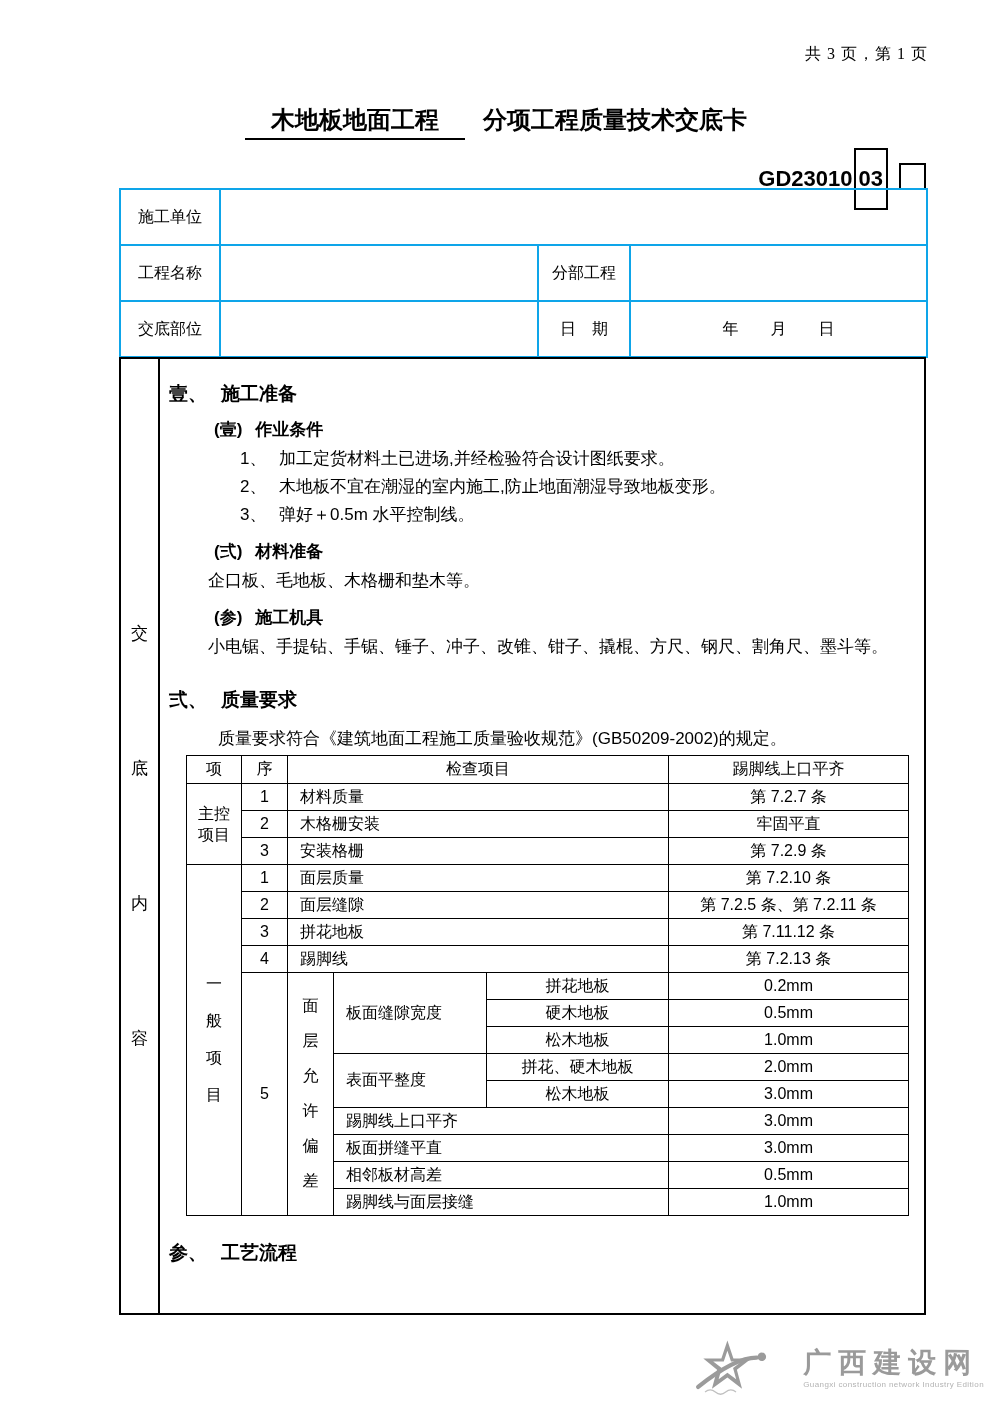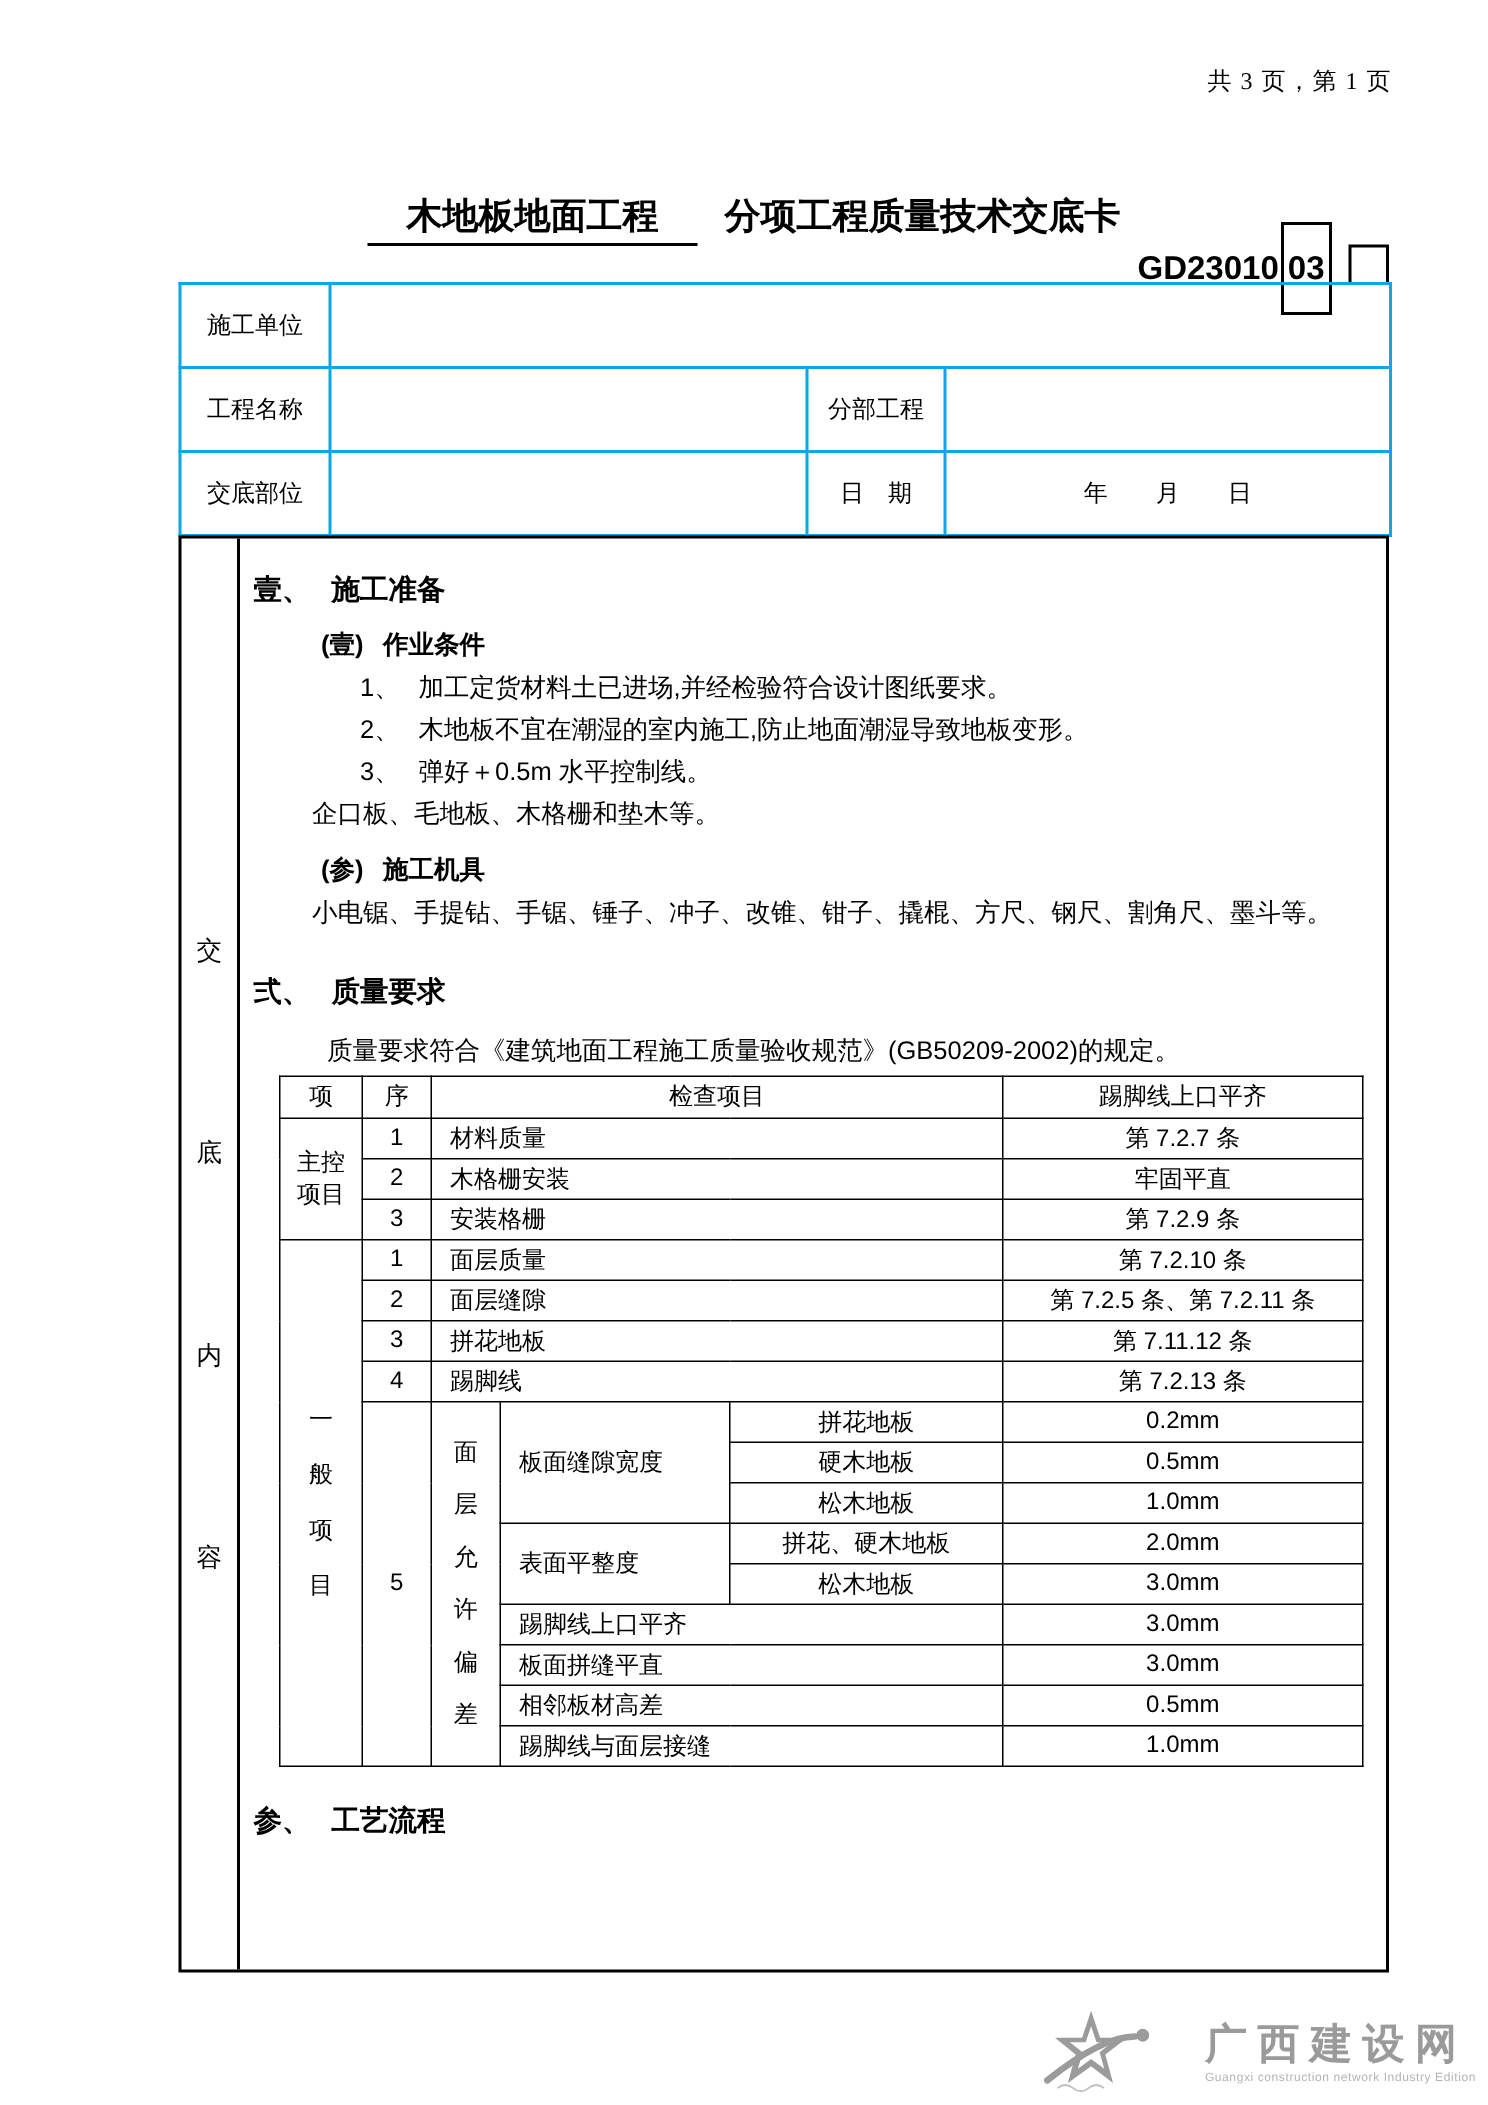--- a/index.html
+++ b/index.html
@@ -8,21 +8,21 @@
     position:relative; width:992px; height:1403px; background:#fff;
     font-family:"Liberation Sans", sans-serif; color:#000; overflow:hidden;
   }
   
   .page-info {
     position:absolute; top:44px; right:64px;
     font-family:"Liberation Serif", serif; font-size:16px; letter-spacing:1px;
   }
   
   .title-line {
-    position:absolute; top:128px; left:0; width:100%;
+    position:absolute; top:104px; left:0; width:100%;
     text-align:center; font-size:24px; font-weight:bold; white-space:nowrap;
   }
   .title-blank {
     display:inline-block; padding:0 26px 2px 26px;
     border-bottom:2px solid #000;
   }
   .title-main { margin-left:18px; }
   
   .code-line {
     position:absolute; top:148px; left:119px; width:807px;
@@ -164,20 +164,23 @@
       </div>
       <div class="li">
         <span class="no">2、</span>
         <span>木地板不宜在潮湿的室内施工,防止地面潮湿导致地板变形。</span>
       </div>
       <div class="li">
         <span class="no">3、</span>
         <span>弹好＋0.5m 水平控制线。</span>
       </div>
 
+      <div class="sub-h">
+        <span class="sub-num">(弍)</span><span>材料准备</span>
+      </div>
       <div class="para">企口板、毛地板、木格栅和垫木等。</div>
 
       <div class="sub-h">
         <span class="sub-num">(参)</span><span>施工机具</span>
       </div>
       <div class="para">小电锯、手提钻、手锯、锤子、冲子、改锥、钳子、撬棍、方尺、钢尺、割角尺、墨斗等。</div>
 
       <div class="sec-h sec2">
         <span class="num">弍、</span>
         <span>质量要求</span>

